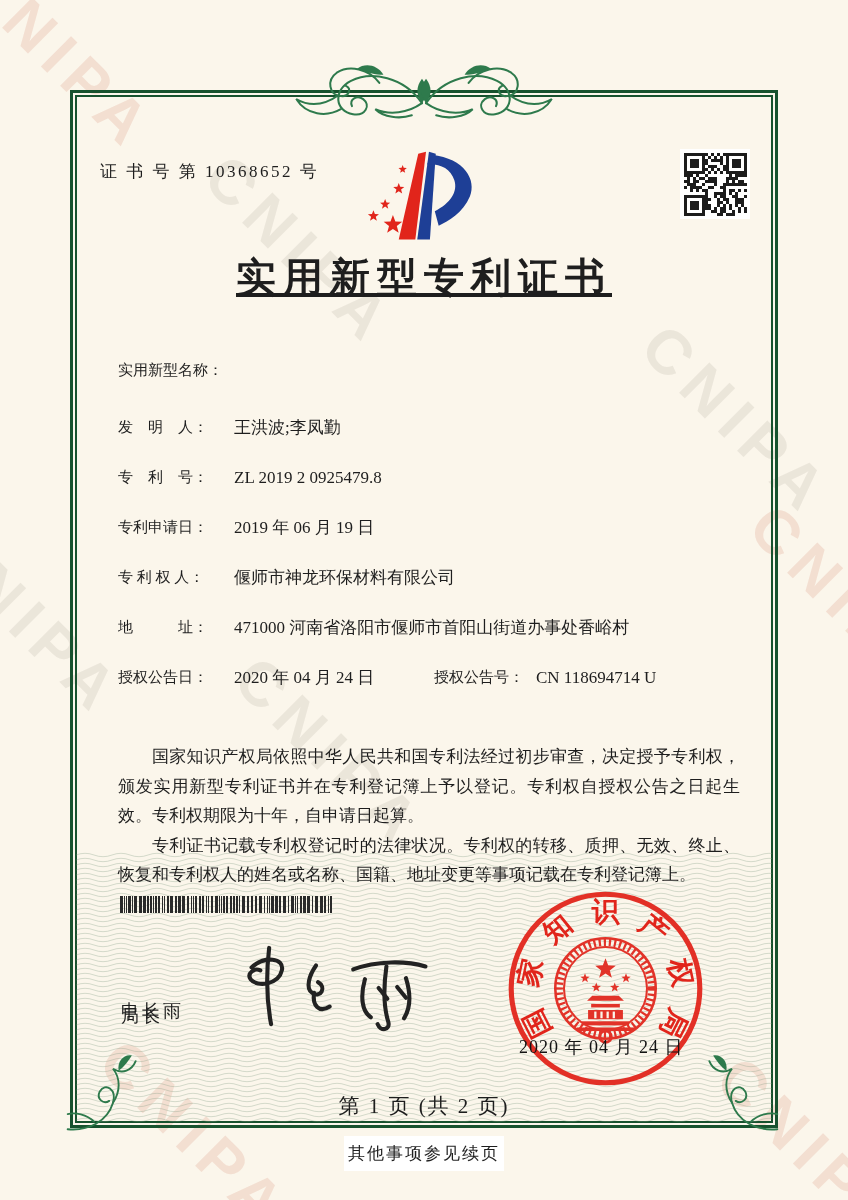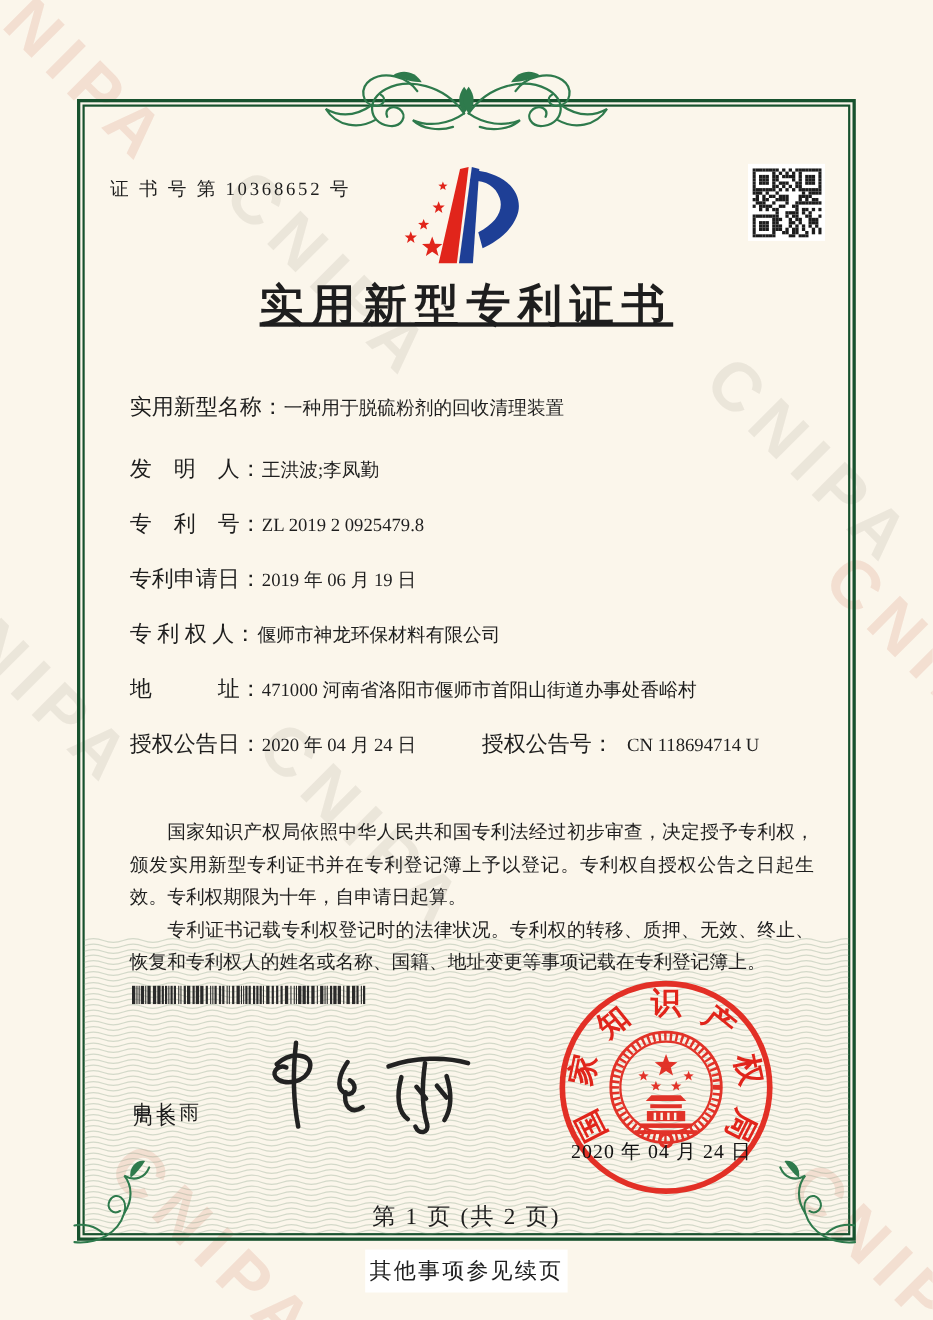--- a/index.html
+++ b/index.html
@@ -30,21 +30,21 @@
   #qr rect{fill:#1c1c1c;}
 
   #logo{position:absolute;left:352px;top:143px;width:150px;height:112px;z-index:3;}
 
   .title{position:absolute;left:0;width:100%;top:250px;text-align:center;
          font-size:40px;font-weight:700;letter-spacing:7px;z-index:3;text-decoration:underline;}
 
   .fields{position:absolute;left:118px;top:356px;width:624px;z-index:3;font-size:17px;}
   .frow{display:flex;margin-bottom:21px;line-height:29px;}
   .frow.first{margin-bottom:28px;}
-  .flabel{flex:0 0 116px;font-size:20px;white-space:nowrap;}
+  .flabel{flex:0 0 116px;font-size:15px;white-space:nowrap;}
   .fvalue{flex:1;}
   .fvalue.fixed{flex:0 0 200px;}
   .flabel.second{flex:0 0 auto;margin-right:12px;}
 
   .body-text{position:absolute;left:118px;top:742px;width:622px;z-index:3;
              font-size:17px;line-height:29.5px;text-align:justify;}
   .body-text p{margin:0;text-indent:2em;}
 
   #barcode{position:absolute;left:120px;top:896px;width:216px;height:17px;z-index:3;}
   #barcode rect{fill:#2a2a2a;}
@@ -53,21 +53,21 @@
   .sig-name{position:absolute;left:121px;top:999px;font-size:18px;letter-spacing:3px;z-index:3;}
   #signature{position:absolute;left:232px;top:936px;width:215px;height:103px;z-index:3;}
   #signature path{fill:none;stroke:#222;stroke-width:4.2;stroke-linecap:round;stroke-linejoin:round;}
 
   #seal{position:absolute;left:503px;top:886px;width:205px;height:205px;z-index:4;}
   #seal text{font-size:27px;font-weight:700;fill:#e1251b;font-family:inherit;}
   .seal-date{position:absolute;left:519px;top:1035px;font-size:18px;letter-spacing:1px;color:#141414;z-index:5;}
 
   .page-num{position:absolute;left:0;width:100%;top:1092px;text-align:center;font-size:21px;letter-spacing:2px;z-index:3;}
   .note{position:absolute;left:50%;transform:translateX(-50%);top:1136px;background:#fff;
-        padding:6px 4px;font-size:20px;letter-spacing:2px;z-index:3;white-space:nowrap;}
+        padding:6px 4px;font-size:17px;letter-spacing:2px;z-index:3;white-space:nowrap;}
 </style>
 </head>
 <body>
 
 <div id="page">
     <div class="wm" style="left: 812px; top: 1152px; color: rgba(224, 168, 148, 0.3);">CNIPA</div>
     <div class="wm" style="left: 195px; top: 1135px; color: rgba(224, 168, 148, 0.3);">CNIPA</div>
     <div class="wm" style="left: 330px; top: 752px; color: rgba(203, 196, 184, 0.32);">CNIPA</div>
     <div class="wm" style="left: 845px; top: 600px; color: rgba(224, 168, 148, 0.3);">CNIPA</div>
     <div class="wm" style="left: 28px; top: 620px; color: rgba(203, 196, 184, 0.32);">CNIPA</div>
@@ -419,21 +419,20 @@
         <polygon points="46.0,41.0 47.5,45.0 51.7,45.1 48.4,47.8 49.5,51.9 46.0,49.5 42.5,51.9 43.6,47.8 40.3,45.1 44.5,45.0 " fill="#e1251b"></polygon>
         <polygon points="50.0,22.5 51.1,25.5 54.3,25.6 51.8,27.6 52.6,30.6 50.0,28.9 47.4,30.6 48.2,27.6 45.7,25.6 48.9,25.5 " fill="#e1251b"></polygon>
       </g>
   </svg>
 
   <div class="title">实用新型专利证书</div>
 
   <div class="fields">
     <div class="frow first">
       <span class="flabel">实用新型名称：</span>
-      <span class="fvalue">一种用于脱硫粉剂的回收清理装置</span>
     </div>
     <div class="frow">
       <span class="flabel">发　明　人：</span>
       <span class="fvalue">王洪波;李凤勤</span>
     </div>
     <div class="frow">
       <span class="flabel">专　利　号：</span>
       <span class="fvalue">ZL 2019 2 0925479.8</span>
     </div>
     <div class="frow">

